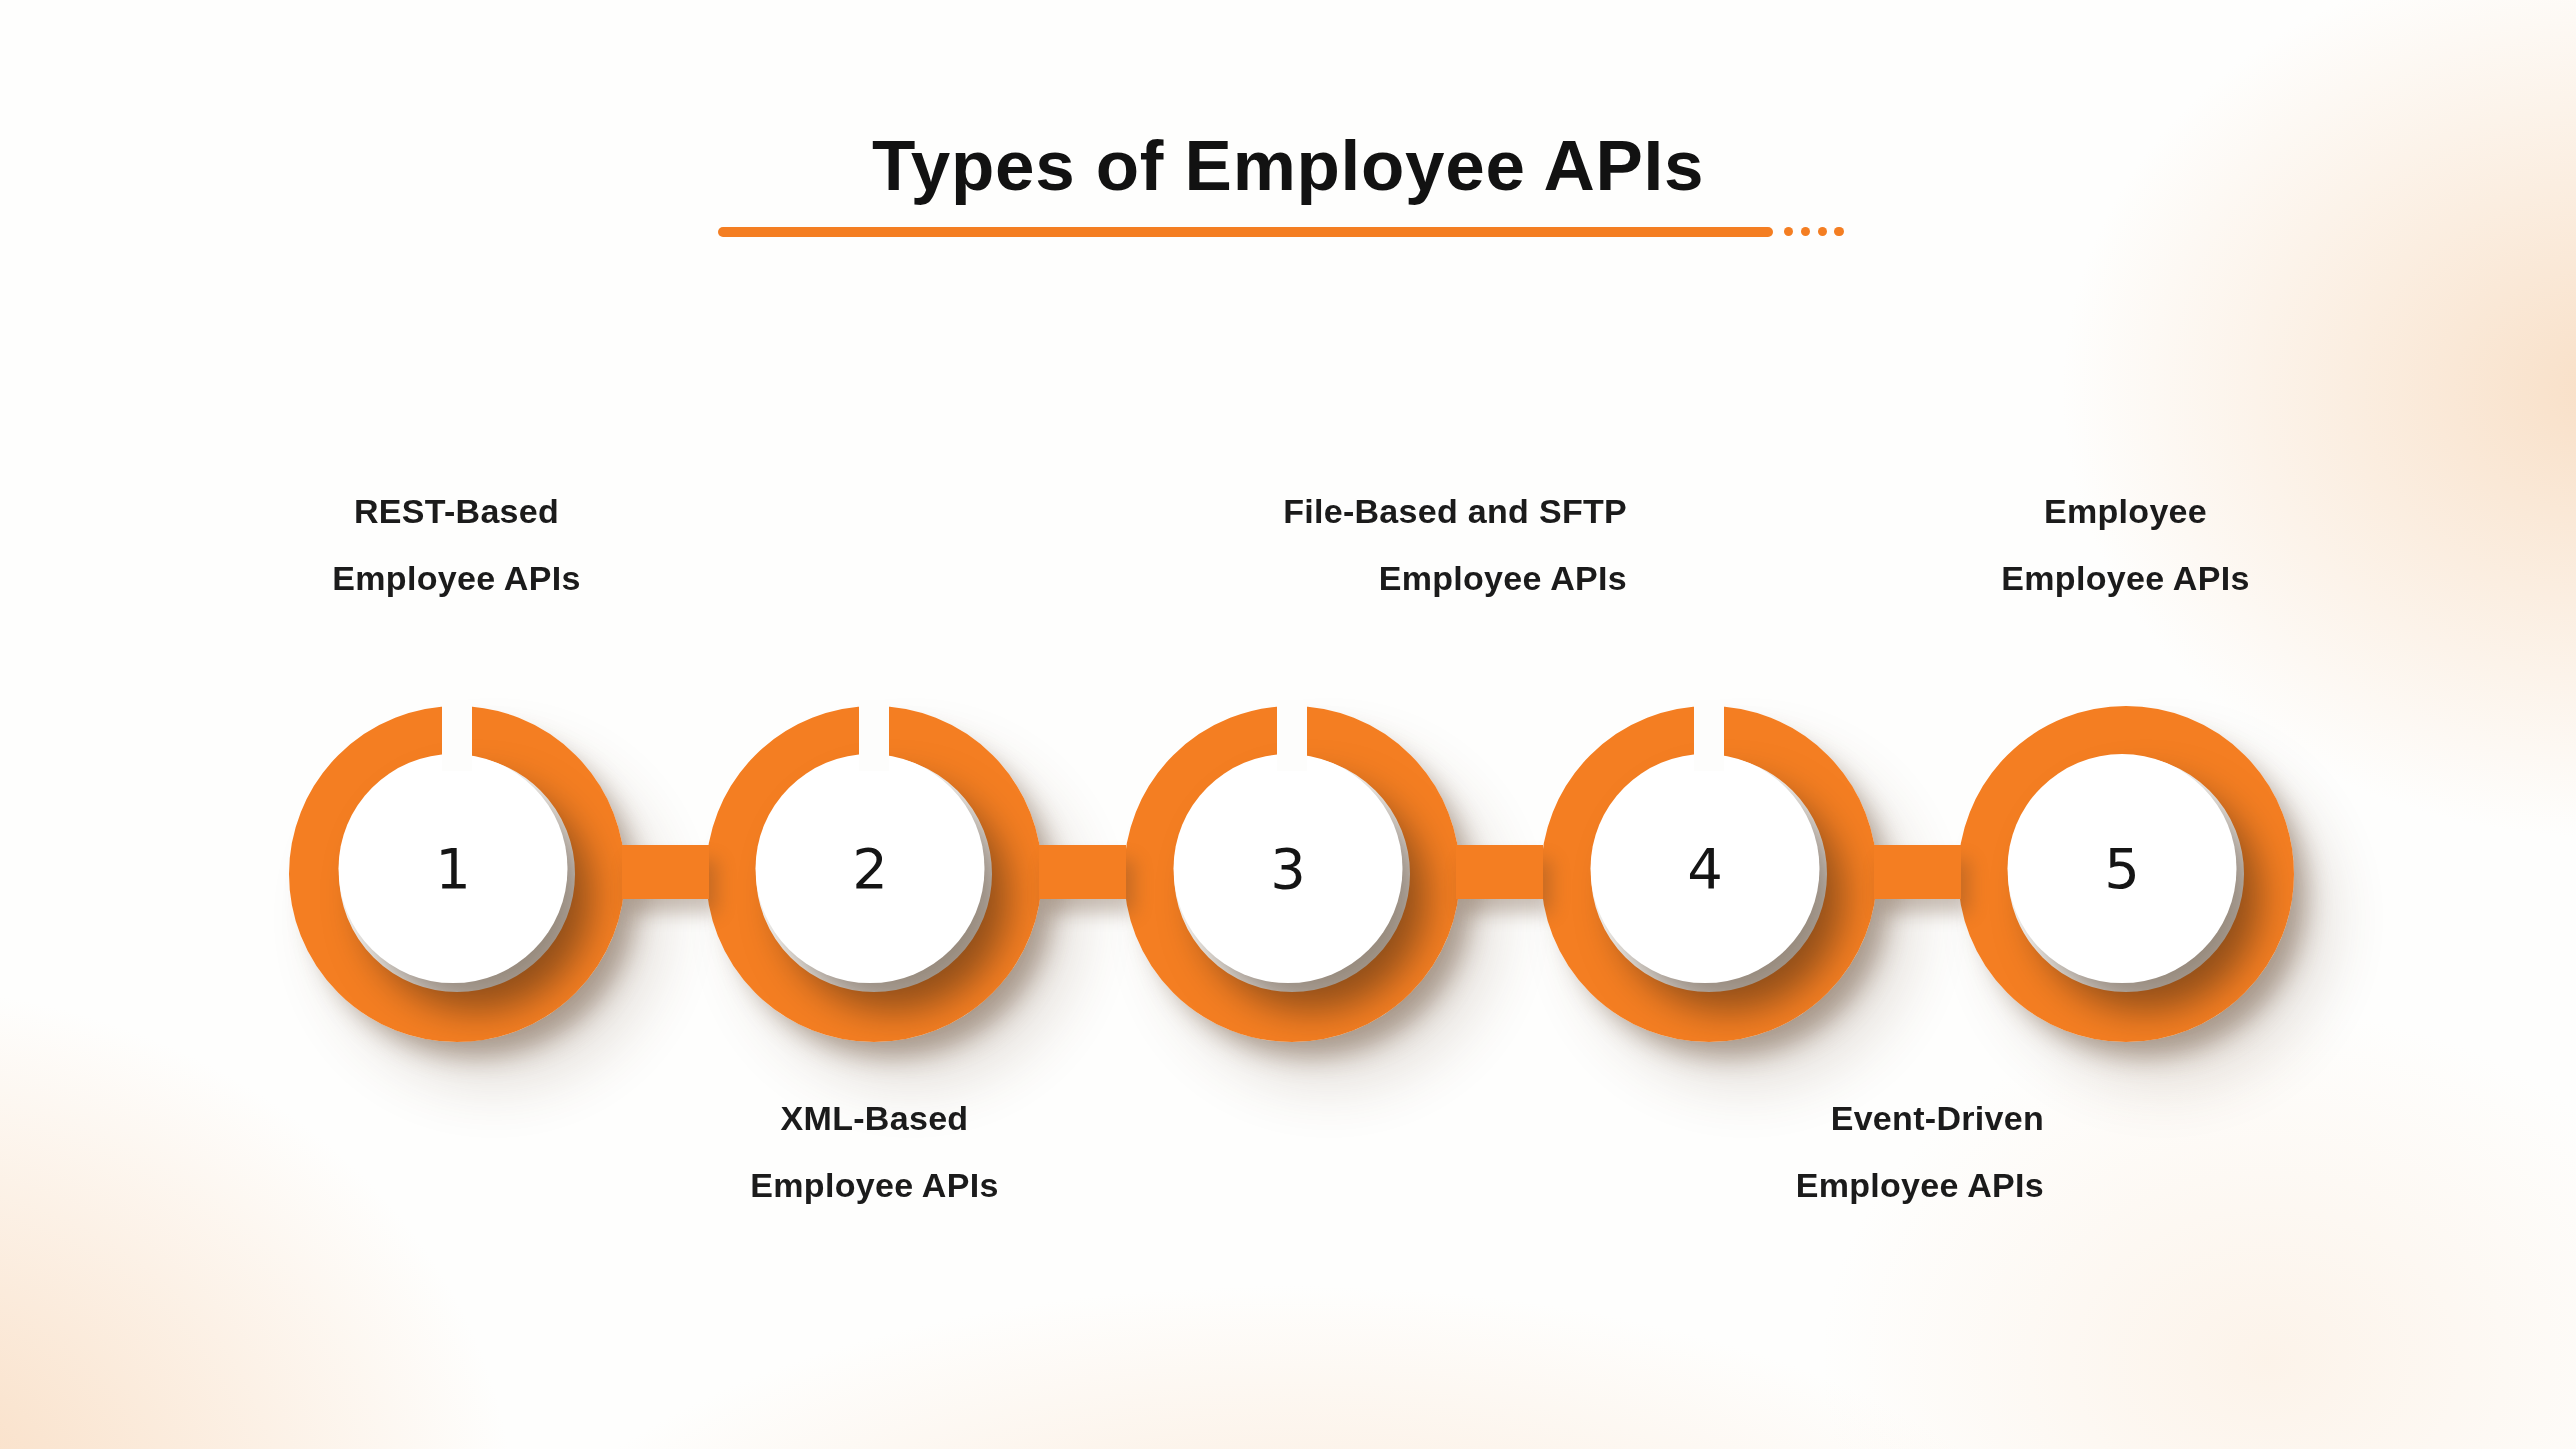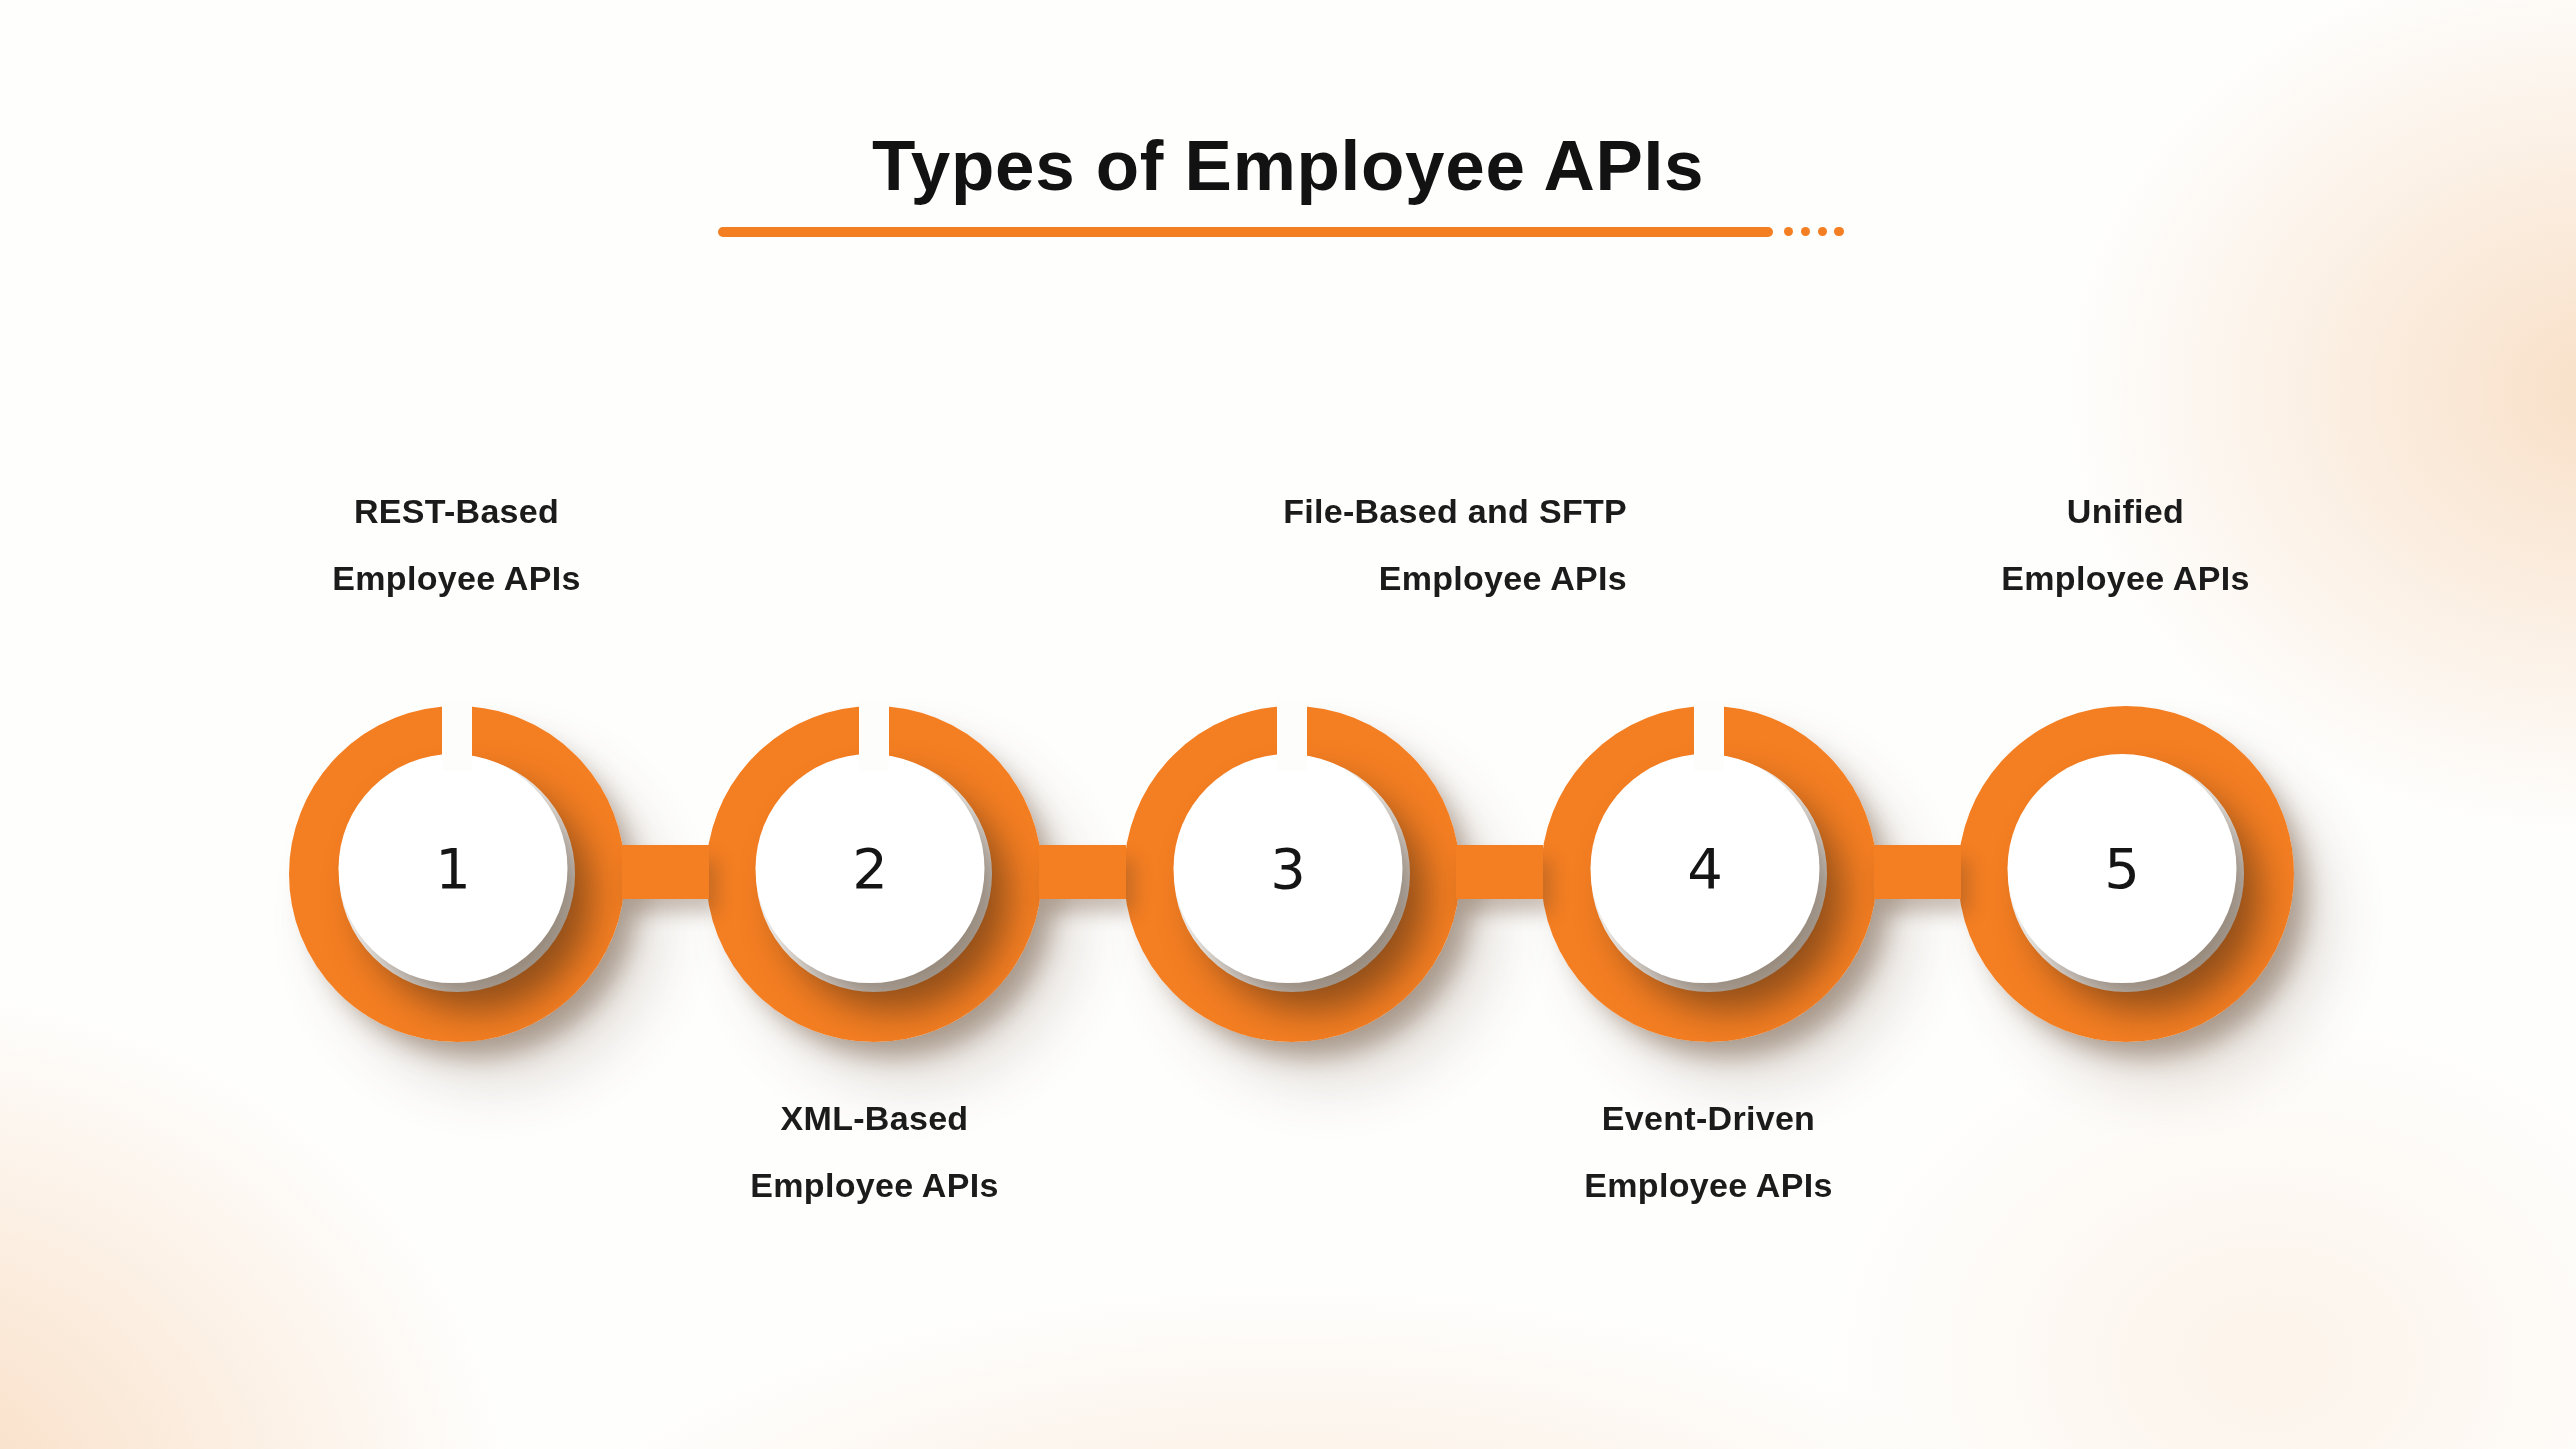--- a/index.html
+++ b/index.html
@@ -77,21 +77,21 @@
   .label{
     position:absolute;width:671px;text-align:center;
     font-weight:700;font-size:34px;line-height:67px;color:#1b1b1b;
     letter-spacing:0.3px;
   }
   .label.above{top:478px;}
   .label.below{top:1085px;}
   .label.l1{left:121px;}
   .label.l2{left:539px;}
   .label.l3{left:956px;text-align:right;}
-  .label.l4{left:1373px;}
+  .label.l4{left:1373px;text-align:right;}
   .label.l5{left:1790px;}
 </style>
 </head>
 <body>
 
 <div class="stage">
 
   <h1 class="title">Types of Employee APIs</h1>
   <div class="underline"></div>
   <div class="dots">
@@ -103,21 +103,21 @@
 
   <div class="label above l1">
     <div>REST-Based</div>
     <div>Employee APIs</div>
   </div>
   <div class="label above l3">
     <div>File-Based and SFTP</div>
     <div>Employee APIs</div>
   </div>
   <div class="label above l5">
-    <div>Unified</div>
+    <div>Employee</div>
     <div>Employee APIs</div>
   </div>
 
   <div class="ring c1">
     <div class="inner">
       <span class="num">1</span>
     </div>
   </div>
   <div class="ring c2">
     <div class="inner">

